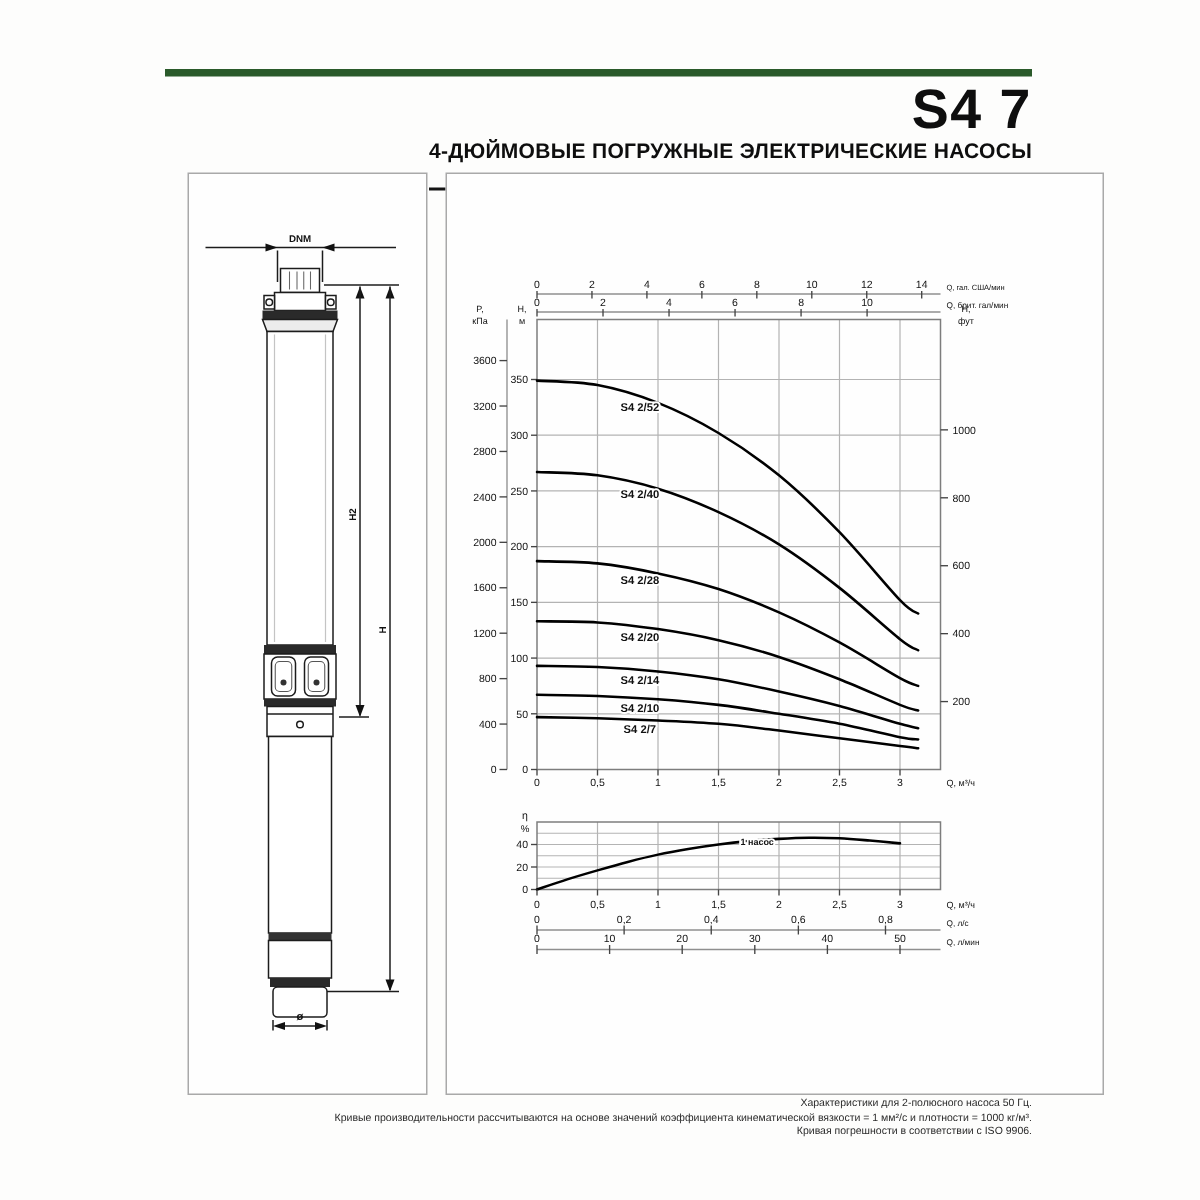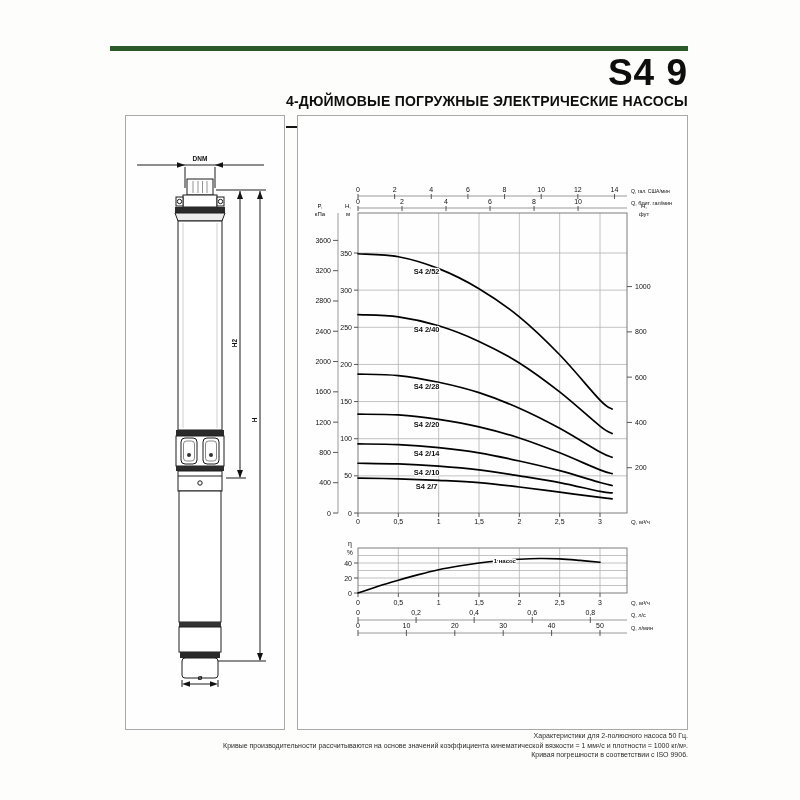--- a/index.html
+++ b/index.html
@@ -6,33 +6,33 @@
   .page{position:relative;width:800px;height:800px;background:#fdfdfc;overflow:hidden;
         font-family:"Liberation Sans","DejaVu Sans",sans-serif;color:#111;}
   .accent-bar{position:absolute;left:110px;top:46px;width:578px;height:5px;}
   .title{position:absolute;top:52px;right:112px;font-size:37px;font-weight:bold;
          letter-spacing:1px;color:#0e0e0e;}
   .subtitle-wrap{position:absolute;top:92px;right:112px;text-align:right;}
   .subtitle{display:inline-block;font-size:14px;font-weight:bold;letter-spacing:.2px;
             padding-bottom:17px;border-bottom:2px solid #141414;color:#0e0e0e;}
   .panel{position:absolute;top:115px;height:613px;background:#fefefe;border:1px solid #a9a9a9;}
   .left-panel{left:125px;width:158px;}
-  .right-panel{left:297px;width:389px;}
+  .right-panel{left:297px;width:389px;padding-left:48px;}
   .panel svg{position:absolute;left:0;top:0;}
   svg text{font-family:"Liberation Sans","DejaVu Sans",sans-serif;fill:#111;}
   .footer{position:absolute;top:731px;right:112px;width:480px;text-align:right;
           font-size:7px;line-height:9.5px;color:#2b2b2b;}
 </style>
 </head>
 <body>
 
 <div class="page">
 
   <div class="accent-bar" style="background: rgb(42, 90, 42);"></div>
-  <div class="title">S4 9</div>
+  <div class="title">S4 7</div>
   <div class="subtitle-wrap">
     <div class="subtitle">4-ДЮЙМОВЫЕ ПОГРУЖНЫЕ ЭЛЕКТРИЧЕСКИЕ НАСОСЫ</div>
   </div>
 
   <div class="panel left-panel">
     <svg width="158" height="613" viewBox="126 116 158 613">
       <g stroke="#1c1c1c" stroke-width="1" fill="none">
 
         <line x1="137" y1="165" x2="264" y2="165"></line>
         <polygon points="185,165 177,162.3 177,167.7" fill="#111" stroke="none"></polygon>

